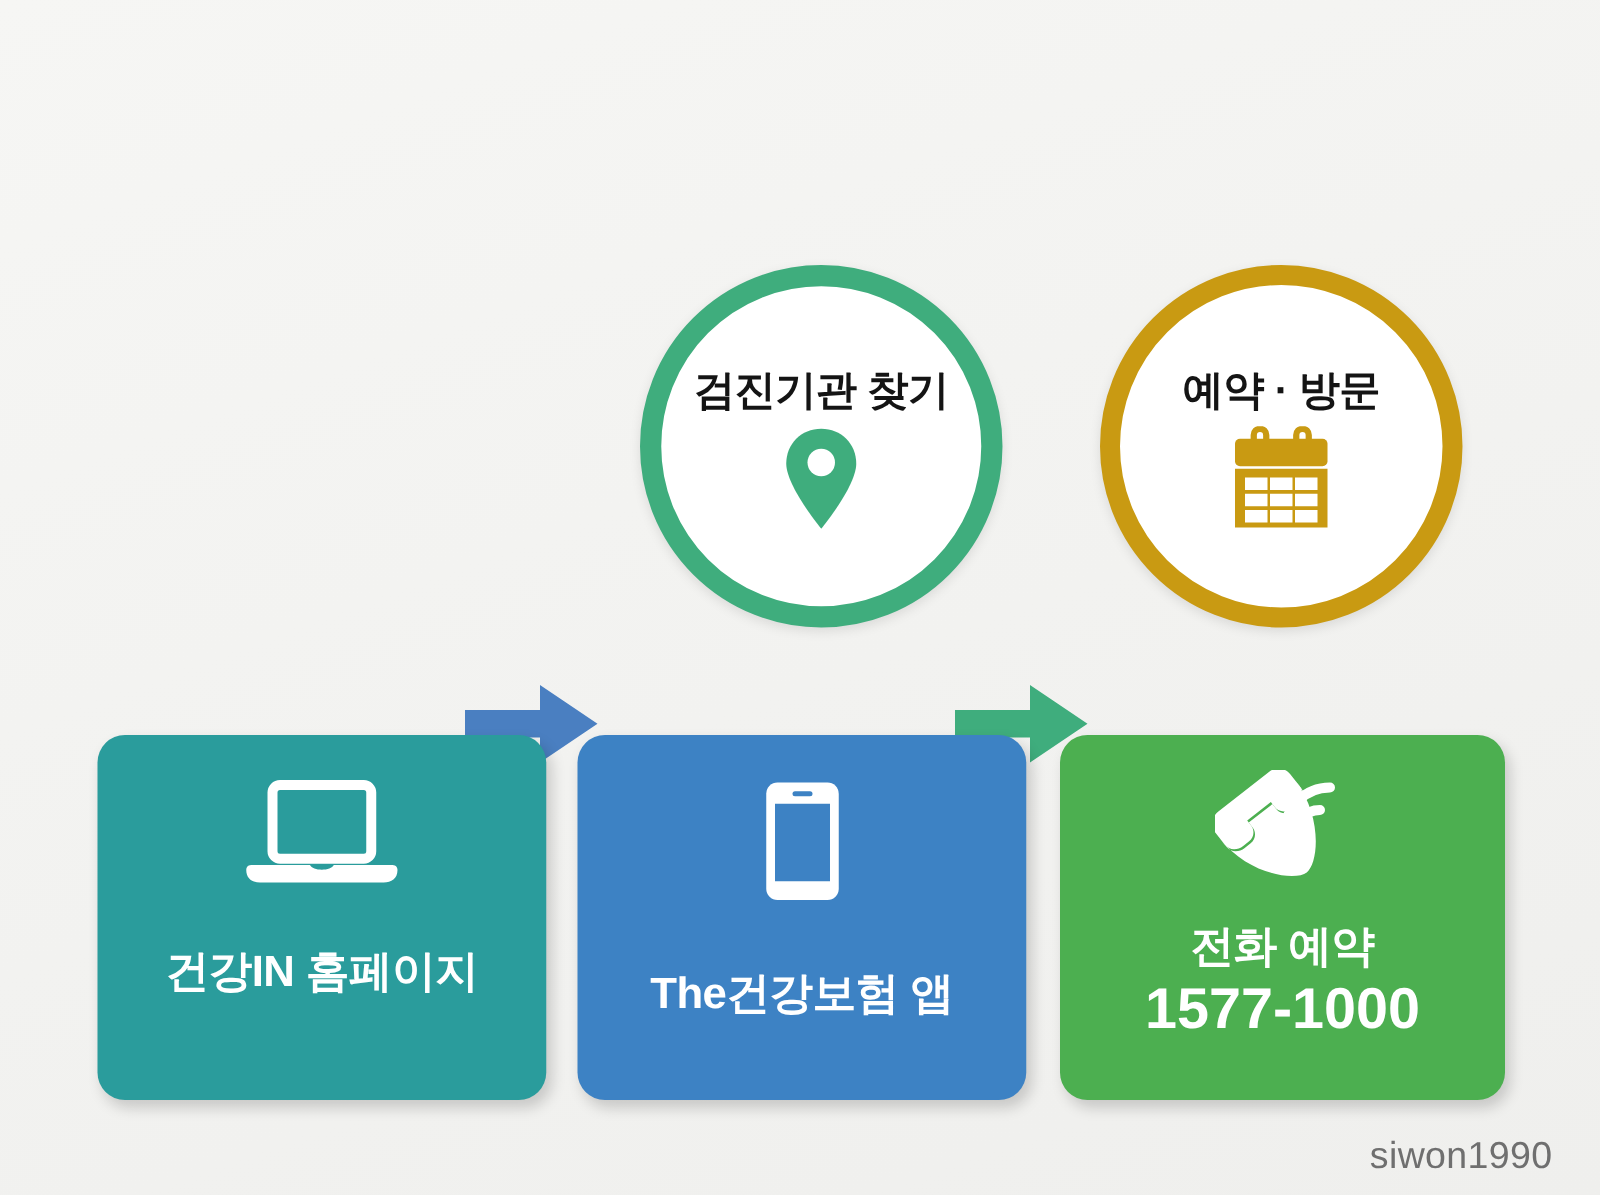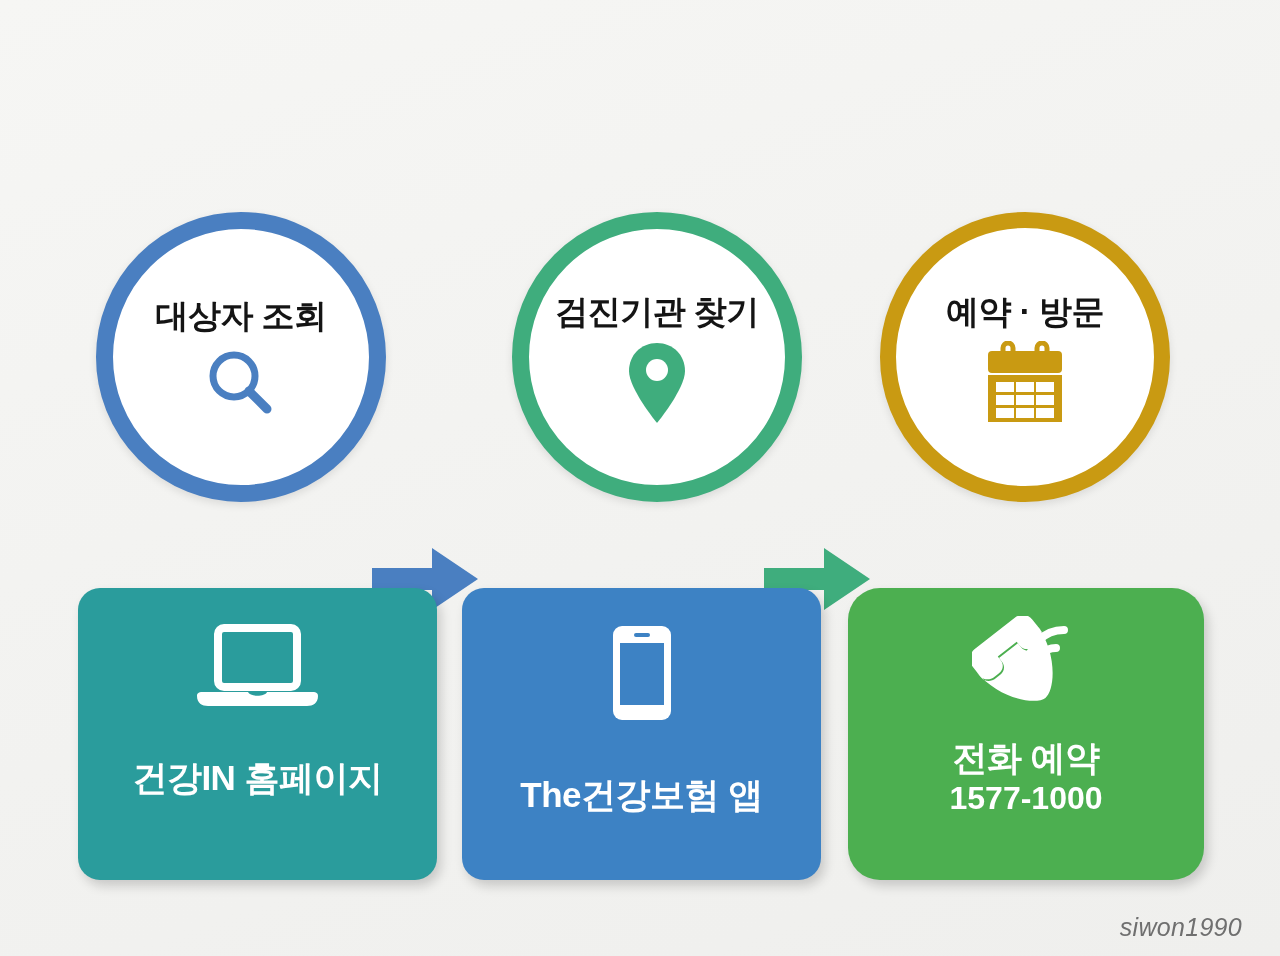--- a/index.html
+++ b/index.html
@@ -105,21 +105,21 @@
     box-sizing: border-box;
     display: flex;
     flex-direction: column;
     align-items: center;
     justify-content: flex-start;
     box-shadow: 4px 6px 11px rgba(0,0,0,0.17);
     overflow: hidden;
   }
   .card-1 { left: 78px;  background: #2a9c9c; }
   .card-2 { left: 462px; background: #3d82c4; }
-  .card-3 { left: 848px; background: #4caf50; width: 356px; border-radius: 32px; }
+  .card-3 { left: 848px; background: #4caf50; width: 356px; }
 
   .card-icon {
     margin-top: 36px;
     line-height: 0;
     flex: 0 0 auto;
   }
   .card-3 .card-icon { margin-top: 28px; }
 
   .card-label {
     color: #ffffff;
@@ -128,53 +128,43 @@
     letter-spacing: -0.5px;
     text-align: center;
     line-height: 1.15;
     white-space: nowrap;
   }
   .card-1 .card-label { margin-top: 44px; }
   .card-2 .card-label { margin-top: 53px; }
   .card-3 .card-label { margin-top: 22px; }
   .card-label-line2 {
     display: block;
-    font-size: 32px;
+    font-size: 46px;
     letter-spacing: 0px;
     margin-top: 2px;
   }
 
   
   .watermark {
     position: absolute;
     right: 38px;
     bottom: 14px;
-    font-size: 25px;
+    font-size: 30px;
     color: #6f6f6f;
     letter-spacing: 0.3px;
-    font-style: italic;
   }
 </style>
 </head>
 <body>
 
 <div id="infographic">
 
 
   <div class="steps">
 
-    <div class="circle circle-1">
-      <div class="circle-label">대상자 조회</div>
-      <span class="circle-icon">
-        <svg width="76" height="76" viewBox="0 0 76 76" aria-hidden="true">
-          <circle cx="31" cy="31" r="21" fill="none" stroke="#4a7fc1" stroke-width="7"></circle>
-          <line x1="46" y1="46" x2="64" y2="64" stroke="#4a7fc1" stroke-width="9" stroke-linecap="round"></line>
-        </svg>
-      </span>
-    </div>
 
     <div class="circle circle-2">
       <div class="circle-label">검진기관 찾기</div>
       <span class="circle-icon">
         <svg width="60" height="84" viewBox="0 0 60 84" aria-hidden="true">
           <path d="M30 2 C14 2 2 14 2 30 C2 48 30 82 30 82 C30 82 58 48 58 30 C58 14 46 2 30 2 Z" fill="#3fad7d"></path>
           <circle cx="30" cy="29" r="11" fill="#ffffff"></circle>
         </svg>
       </span>
     </div>

